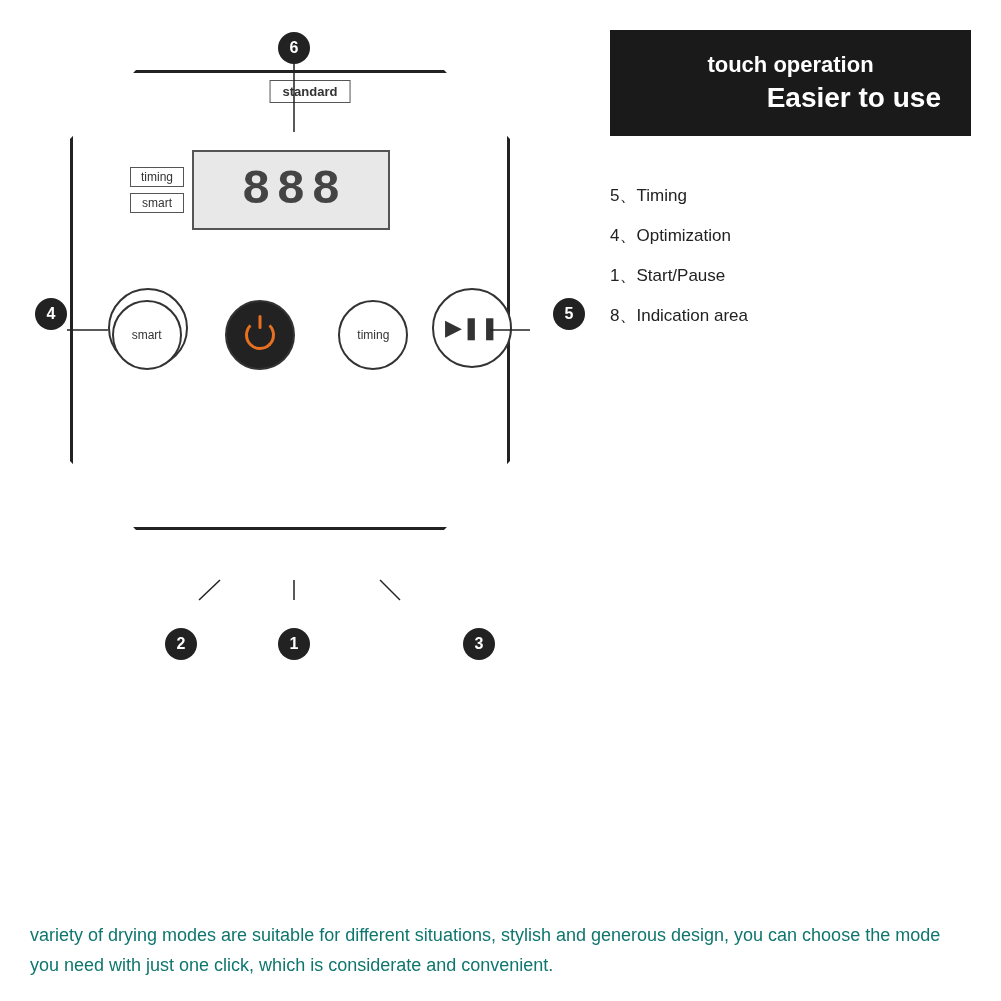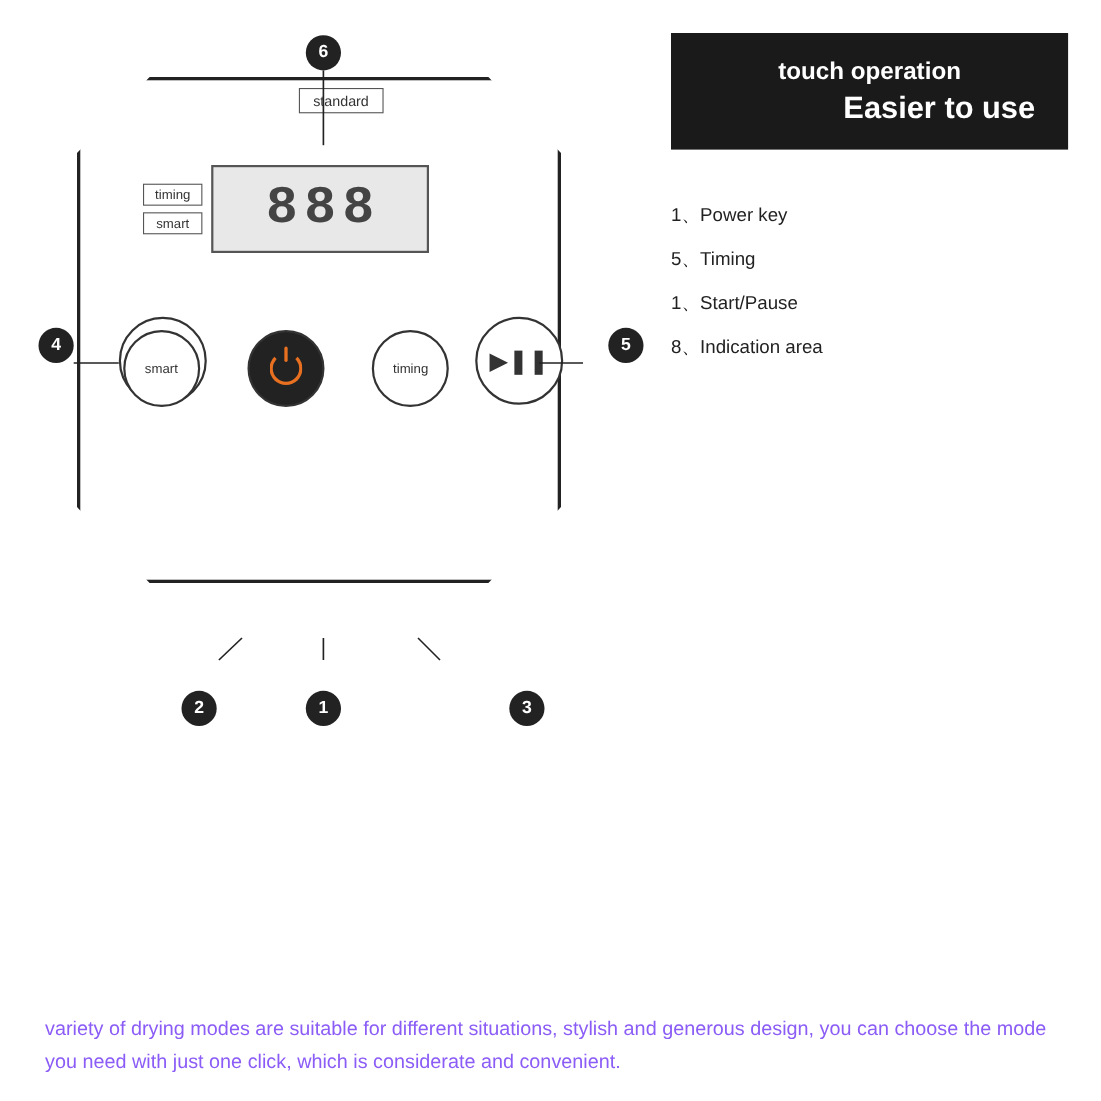--- a/index.html
+++ b/index.html
@@ -105,20 +105,21 @@
       bottom: 20px;
       right: 95px;
     }
 
     
     .indication-area {
       position: absolute;
       top: 60px;
       left: 50%;
       transform: translateX(-50%);
+      font-weight: bold;
     }
 
     .standard-box {
       border: 1.5px solid #555;
       padding: 3px 12px;
       font-size: 13px;
       color: #333;
       background: #fff;
       text-align: center;
     }
@@ -308,23 +309,22 @@
       padding: 3px 0;
     }
 
     
     .bottom-text {
       position: absolute;
       bottom: 20px;
       left: 30px;
       right: 30px;
       font-size: 18px;
-      color: #8b5cf6;
+      color: #0f766e;
       line-height: 1.7;
-      margin-left: 11px;
     }
 
     
     line {
       stroke: #222;
       stroke-width: 1.5;
     }
   </style>
 </head>
 <body>
@@ -402,22 +402,22 @@
       </svg>
     </div>
 
     <div class="right-panel">
       <div class="touch-box">
         <span class="line1">touch operation</span>
         <span class="line2">Easier to use</span>
       </div>
 
       <ul class="feature-list">
-        <li>1、Power key</li>
         <li>5、Timing</li>
+        <li>4、Optimization</li>
         <li>1、Start/Pause</li>
         <li>8、Indication area</li>
       </ul>
     </div>
 
   </div>
 
   <div class="bottom-text">variety of drying modes are suitable for different situations, stylish and generous design, you can choose the mode you need with just one click, which is considerate and convenient.</div>
 
 </div>

